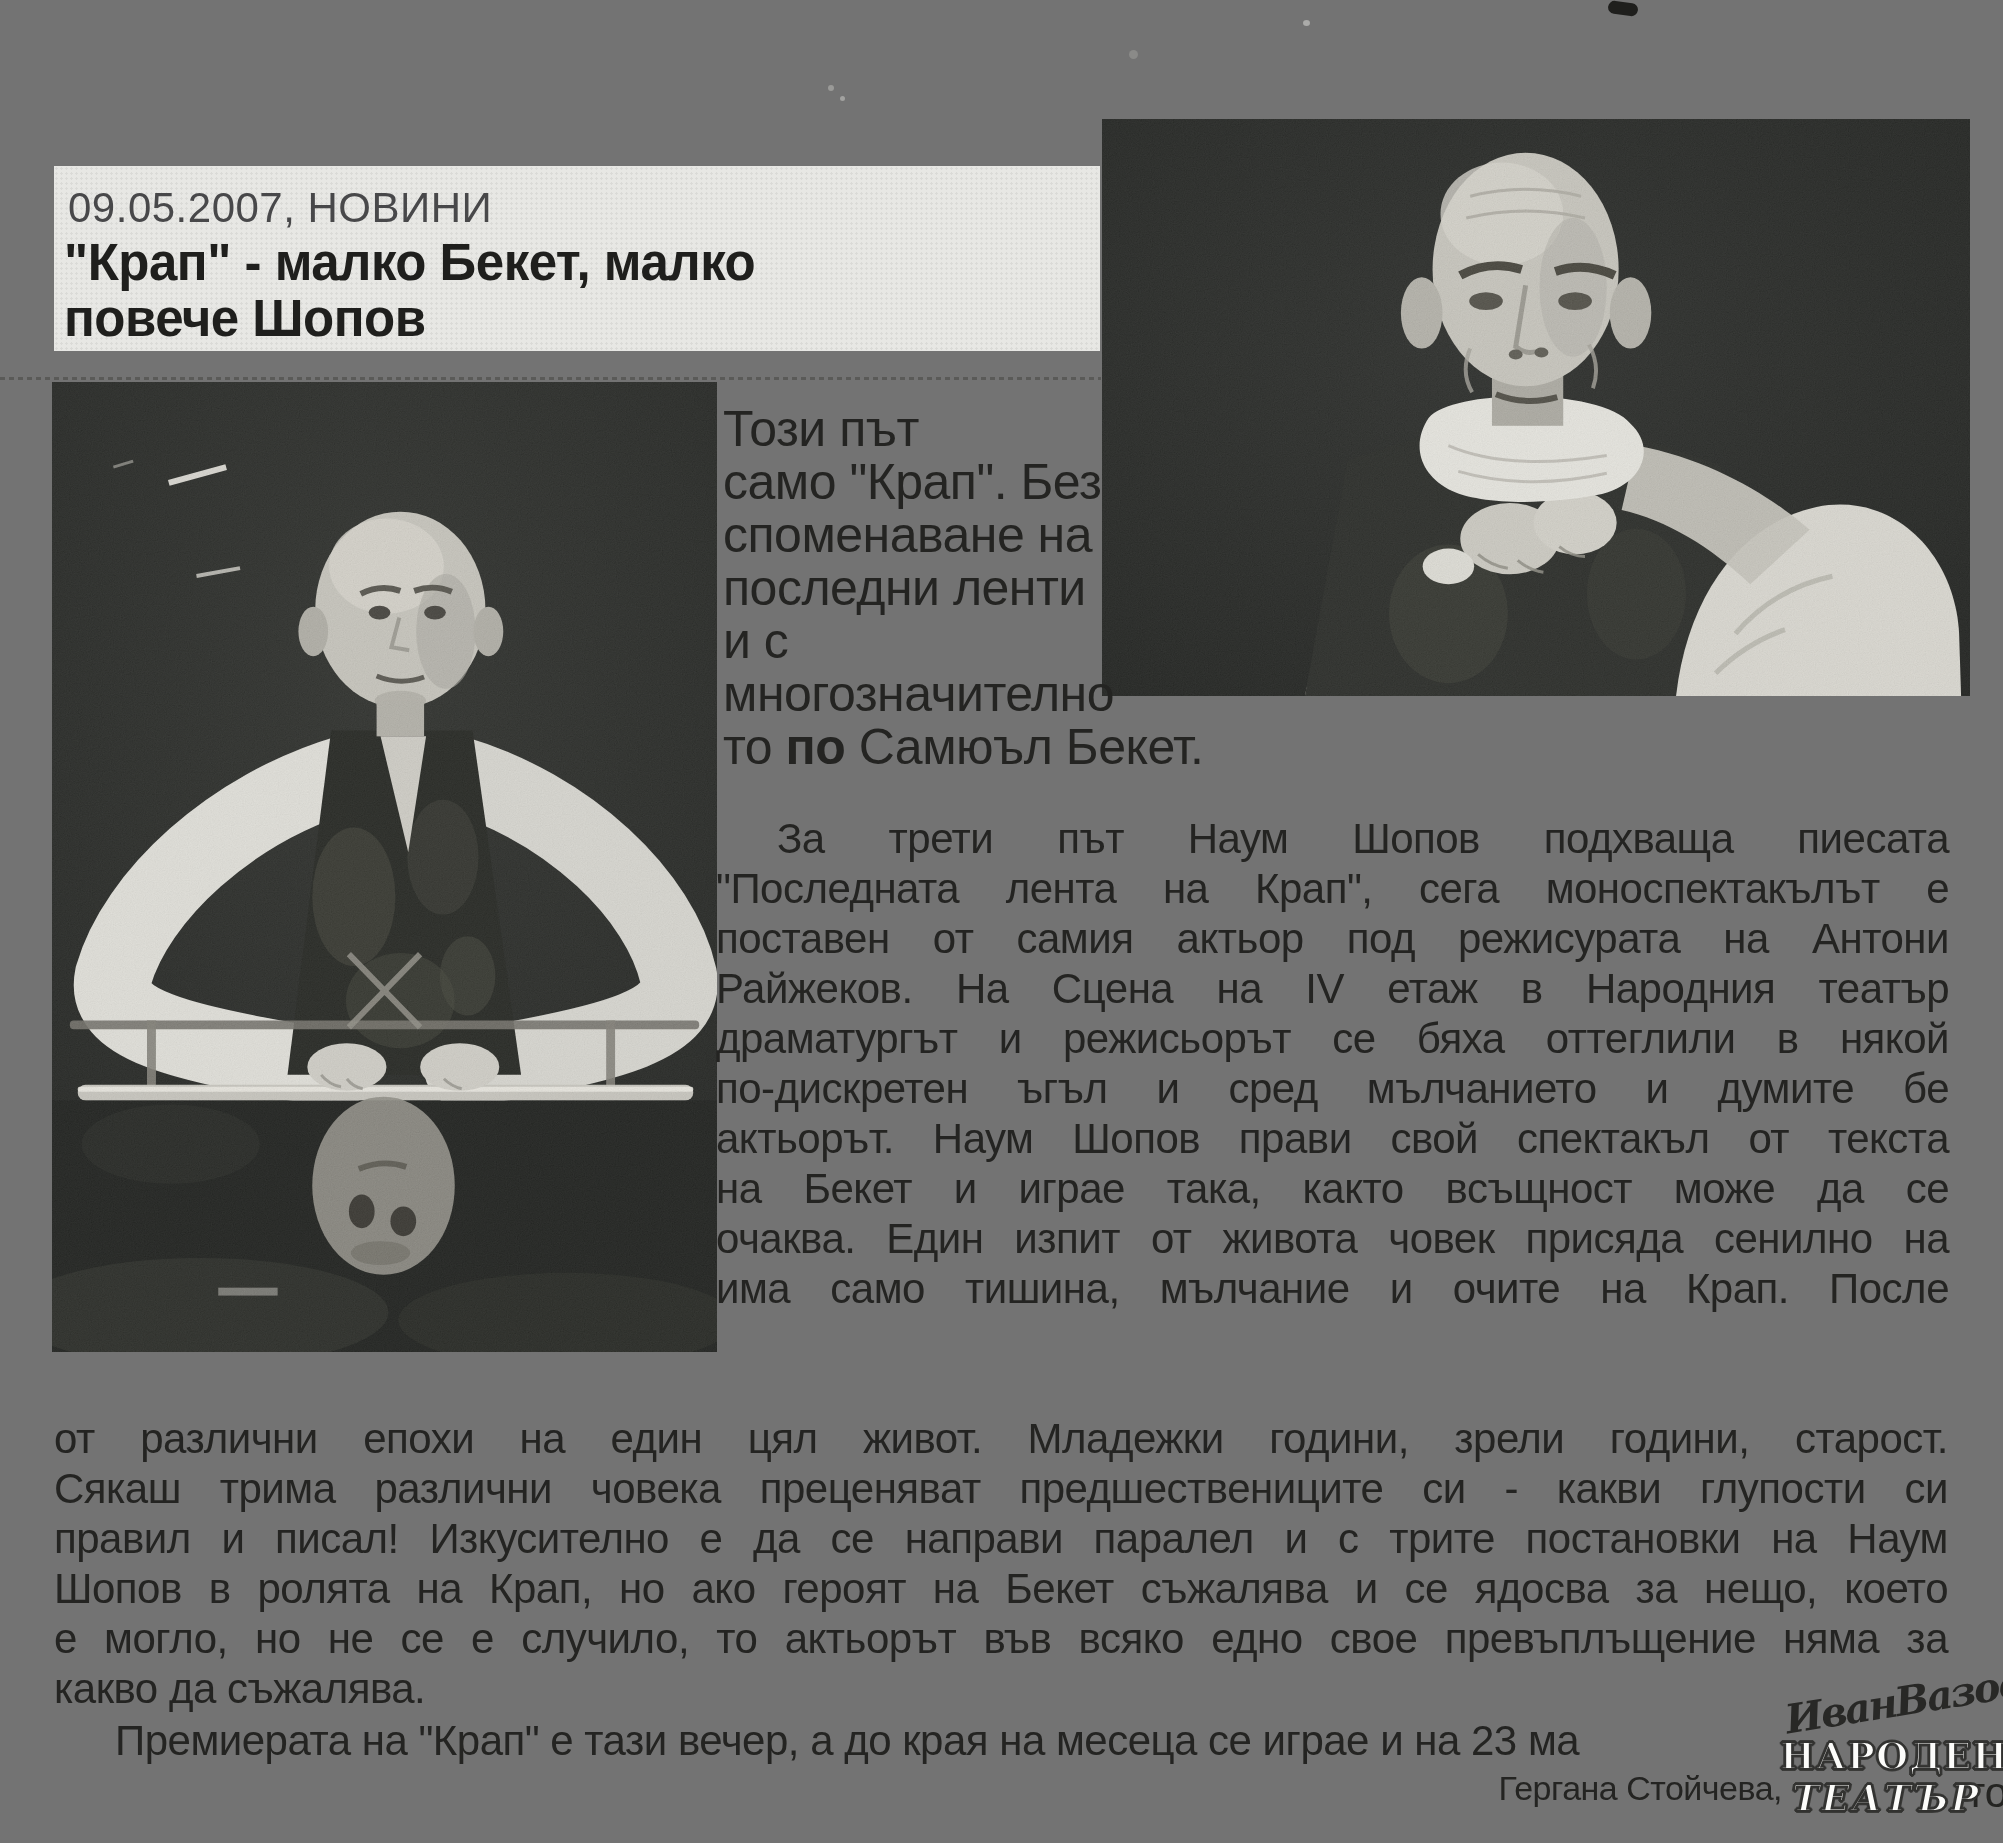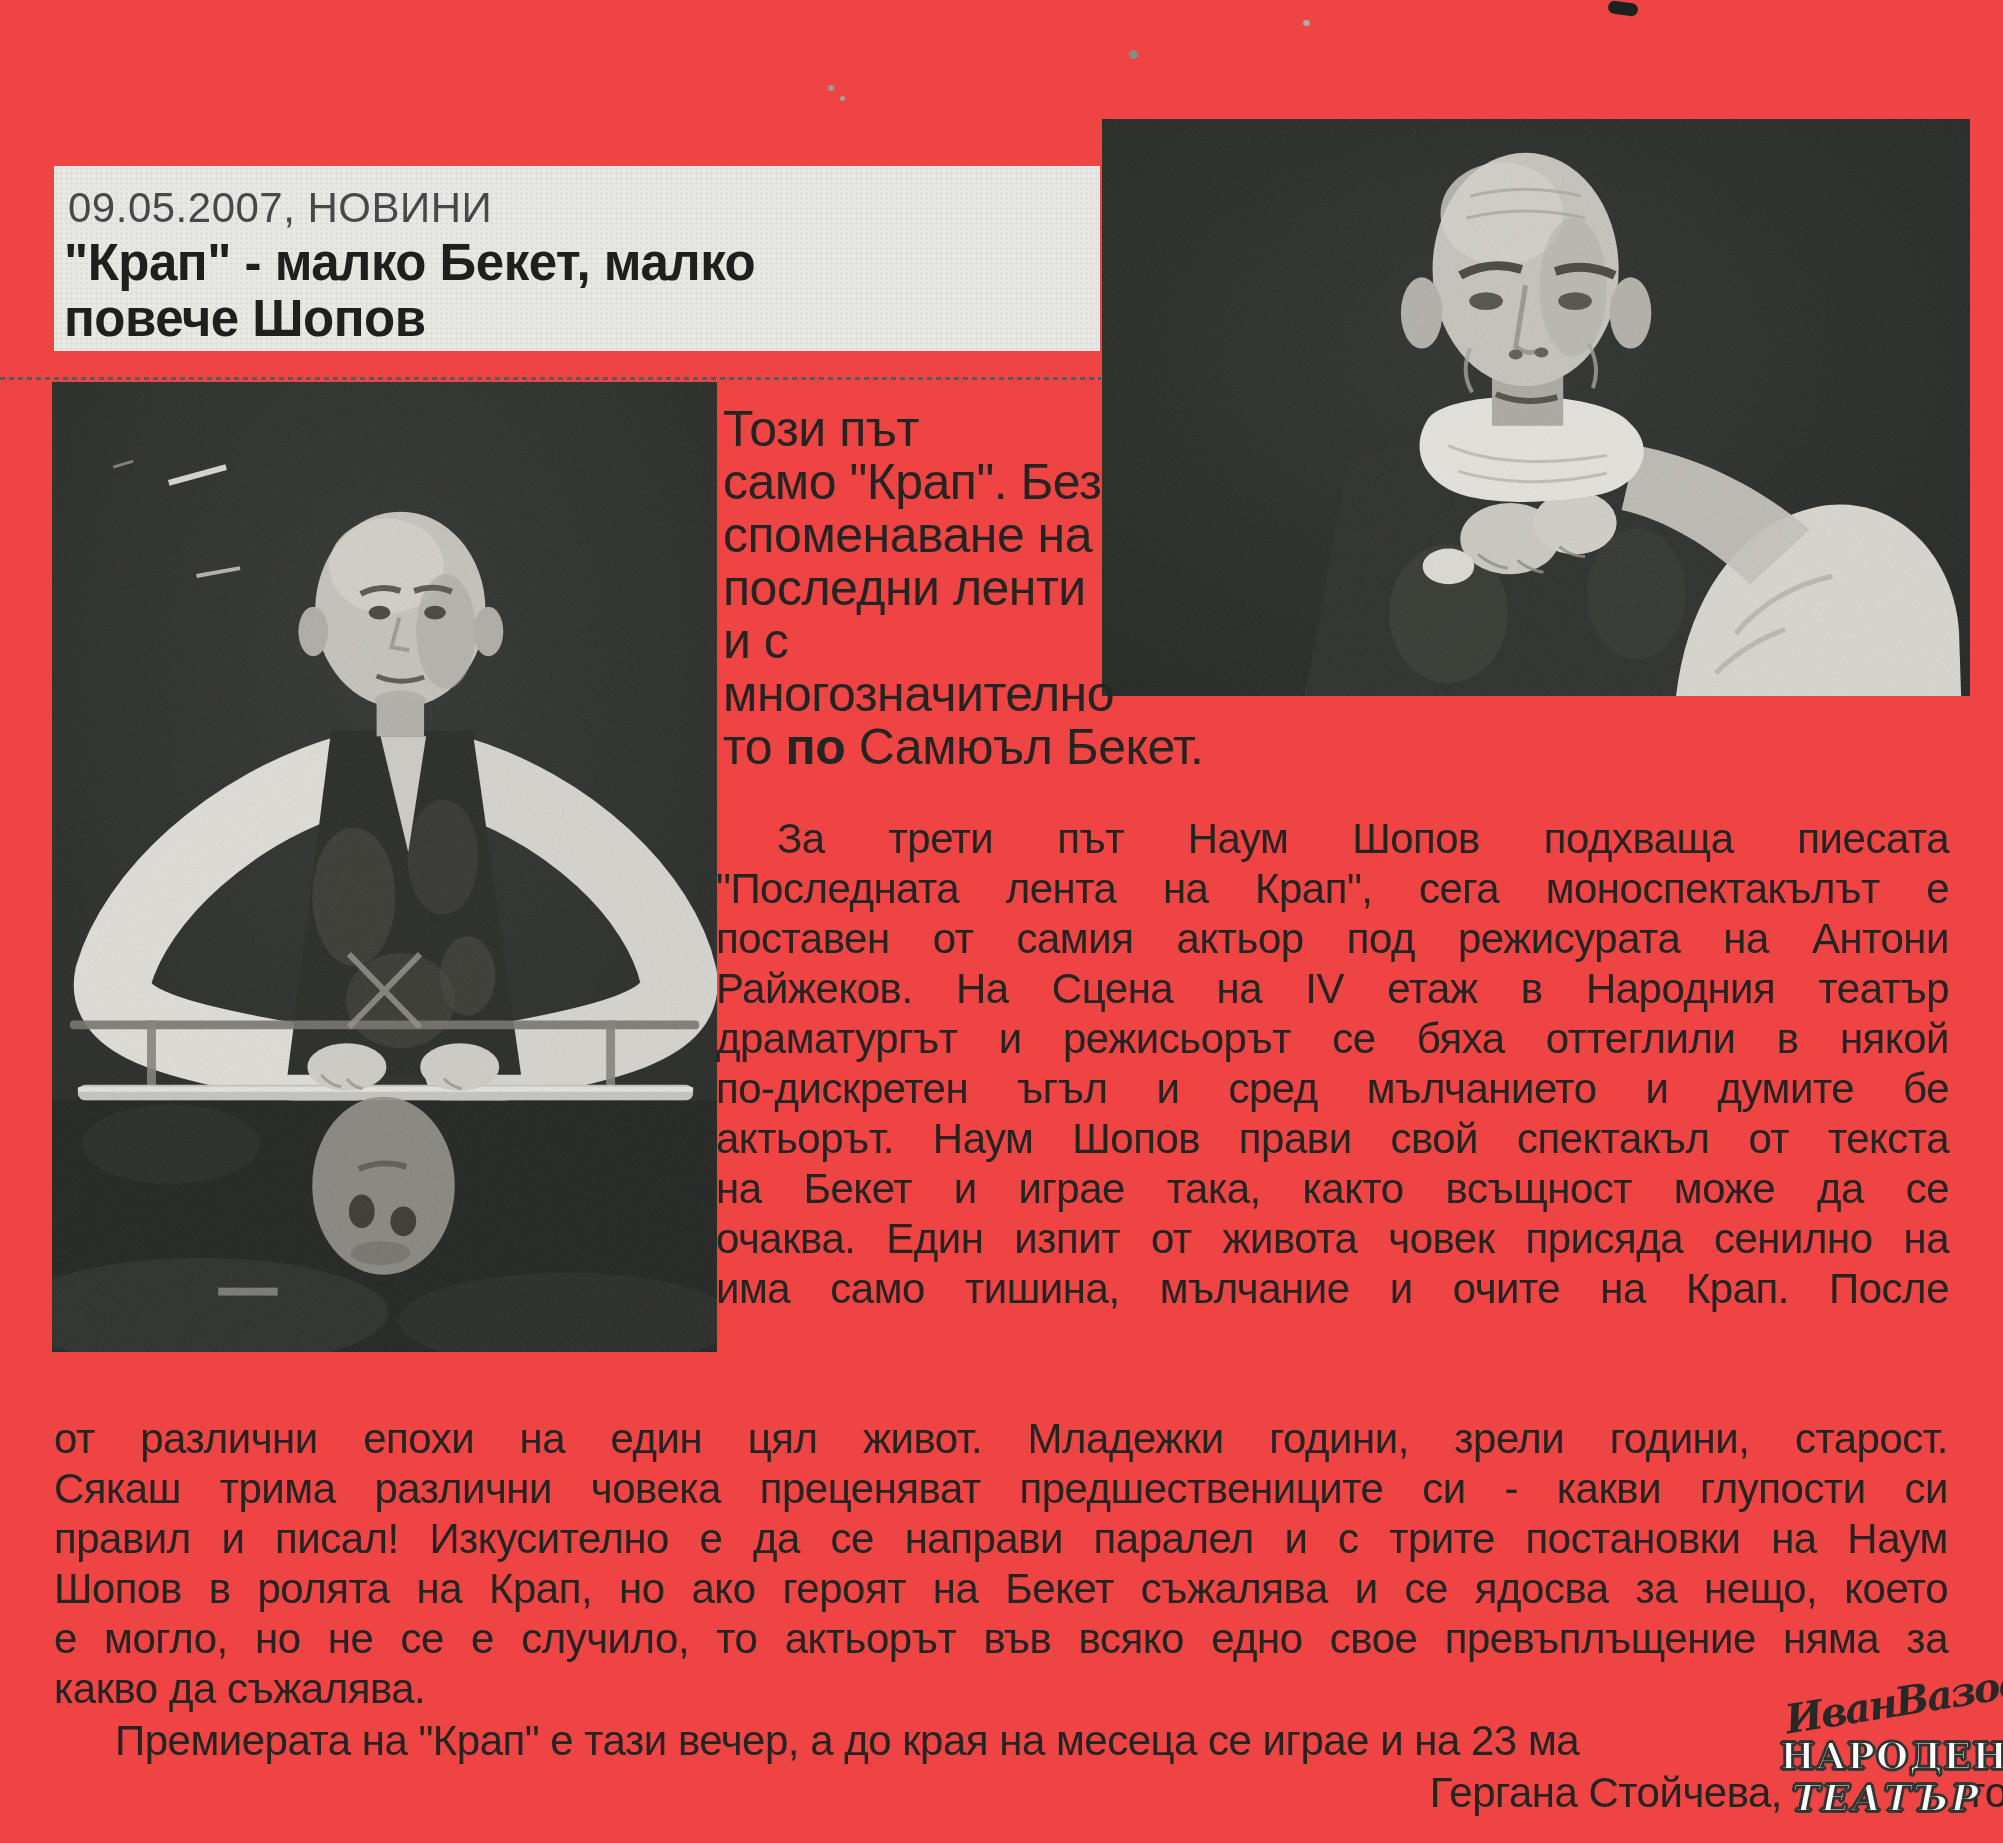--- a/index.html
+++ b/index.html
@@ -1,16 +1,16 @@
 <!DOCTYPE html>
 <html><head>
 <meta charset="utf-8">
 <style>
   html,body { margin:0; padding:0; background:#e9e9e7; }
-  .page { position:relative; width:2004px; height:1843px; background:#ef4444;
+  .page { position:relative; width:2004px; height:1843px; background:#737373;
           overflow:hidden; font-family:"Liberation Sans", sans-serif; color:#242422; }
 
   
   .hdr { position:absolute; left:54px; top:166px; width:1046px; height:185px;
          background-color:#e7e7e4;
          background-image: radial-gradient(#dadad7 1px, rgba(0,0,0,0) 1.2px);
          background-size:5px 5px; }
   .date { position:absolute; left:14px; top:18px; font-size:42px; color:#48484a; letter-spacing:0.5px; white-space:nowrap; }
   .t1, .t2 { position:absolute; left:10px; font-size:51px; font-weight:bold; color:#1f1f1d;
              letter-spacing:-0.5px; white-space:nowrap; }
@@ -29,21 +29,21 @@
   .introcol .ln { height:53px; white-space:nowrap; }
 
   .p1 { position:absolute; left:716px; top:814px; width:1233px; }
   .p2 { position:absolute; left:54px;  top:1414px; width:1894px; }
   .p1 .ln, .p2 .ln { height:50px; }
   .j { text-align:justify; text-align-last:justify; }
   .ind { padding-left:61px; }
 
   .closing { position:absolute; left:54px; top:1717px; width:1851px; font-size:42px;
              letter-spacing:-0.5px; text-indent:61px; white-space:nowrap; }
-  .byline  { position:absolute; left:54px; top:1769px; width:1728px; font-size:42px;
+  .byline  { position:absolute; left:54px; top:1769px; width:1728px; font-size:34px;
              letter-spacing:-0.5px; text-align:right; white-space:nowrap; }
   .btail   { position:absolute; left:1966px; top:1769px; font-size:42px; }
 
   
   .logo { position:absolute; left:1778px; top:1671px; width:226px; height:172px; z-index:5; }
   .sig  { position:absolute; left:6px; top:6px; font-family:"DejaVu Serif", serif;
           font-style:italic; font-weight:bold; font-size:40px; letter-spacing:-2px;
           transform:rotate(-9deg); color:#282826; white-space:nowrap; }
   .lw   { position:absolute; font-family:"DejaVu Serif", serif; font-weight:bold;
           color:#fcfcfa; -webkit-text-stroke:2px #323230;

